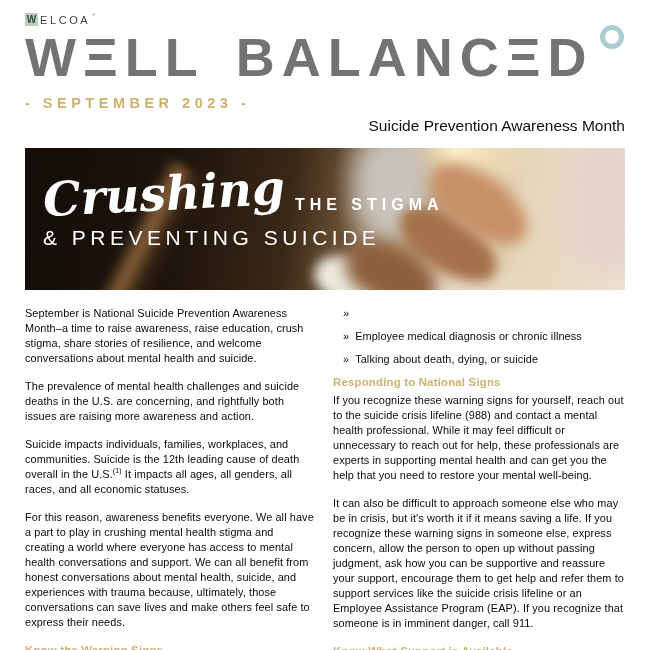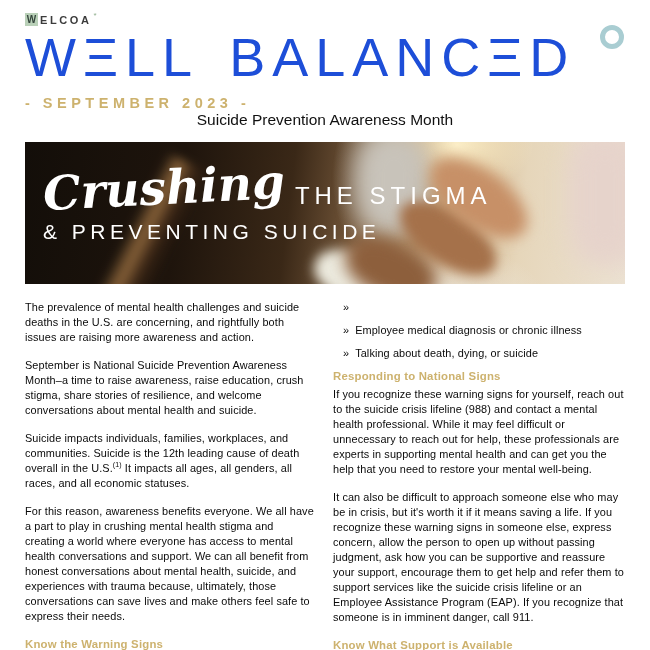--- a/index.html
+++ b/index.html
@@ -7,35 +7,35 @@
     width:650px;height:650px;overflow:hidden;background:#ffffff;
     font-family:"Liberation Sans", sans-serif;color:#0a0a0a;
   }
   
   .header{position:relative;padding:13px 25px 0;}
   .logo{display:flex;align-items:flex-start;gap:2px;}
   .logo-flag{
     display:inline-flex;width:13px;height:13px;background:#b9d0b8;color:#35453c;
     align-items:center;justify-content:center;font-size:10px;font-weight:bold;
   }
-  .logo-text{font-size:11px;letter-spacing:2.6px;color:#3c3c3c;font-weight:bold;padding-top:1px;}
+  .logo-text{font-size:11px;letter-spacing:2.6px;color:#3c3c3c;font-weight:normal;padding-top:1px;}
   .logo-mark{color:#8fae8d;font-size:8px;position:relative;top:-2px;}
   .masthead{
-    font-size:54px;line-height:1.0;color:#1d4ed8;letter-spacing:7px;word-spacing:10px;
-    margin-top:4px;white-space:nowrap;font-weight:400;
+    font-size:54px;line-height:1.0;color:#737373;letter-spacing:7px;word-spacing:10px;
+    margin-top:4px;white-space:nowrap;font-weight:700;
   }
   .degree-ring{
     position:absolute;top:25px;right:26px;width:14px;height:14px;
     border:5px solid #a9cdd2;border-radius:50%;
   }
   .issue{
     color:#cdb26e;font-weight:bold;font-size:14.5px;
     letter-spacing:4.5px;margin-top:11px;
   }
-  .subtitle{text-align:center;font-size:15.5px;color:#101010;}
+  .subtitle{text-align:right;font-size:15.5px;color:#101010;margin-top:6px;}
   
   .hero{
     position:relative;margin:13px 25px 0;height:142px;overflow:hidden;
     background:
       radial-gradient(ellipse 110px 70px at 72% 2%, rgba(255,243,205,0.95), rgba(255,243,205,0) 70%),
       radial-gradient(ellipse 80px 130px at 99% 28%, rgba(233,214,206,0.95), rgba(233,214,206,0) 75%),
       radial-gradient(ellipse 160px 80px at 68% 110%, rgba(238,234,225,0.95), rgba(238,234,225,0) 70%),
       radial-gradient(ellipse 70px 120px at 60% 25%, rgba(201,197,188,0.85), rgba(201,197,188,0) 75%),
       linear-gradient(97deg,#130e09 0%,#1e140c 26%,#3a2817 44%,#74573a 55%,#ab855a 63%,#d3b78e 72%,#e6d6ba 82%,#ece2d2 100%);
   }
@@ -50,21 +50,21 @@
   .shape-hand-low{left:368px;top:70px;width:110px;height:52px;background:#a5714a;border-radius:50%;transform:rotate(33deg);filter:blur(6px);}
   .shape-arm{left:318px;top:100px;width:95px;height:55px;background:#8d5f3c;border-radius:45%;transform:rotate(24deg);filter:blur(8px);}
   .shape-sleeve{left:288px;top:112px;width:95px;height:48px;background:#eceade;border-radius:45%;transform:rotate(18deg);filter:blur(6px);}
   .shape-figure{left:545px;top:-8px;width:70px;height:130px;background:#e6d3cb;filter:blur(12px);border-radius:30%;}
   .hero-title{position:absolute;left:18px;top:22px;color:#ffffff;}
   .hero-line1{display:flex;align-items:baseline;}
   .hero-script{
     font-family:"DejaVu Serif", serif;font-style:italic;font-weight:bold;
     font-size:47px;line-height:1;transform:rotate(-3deg);
   }
-  .hero-caps1{font-size:24px;letter-spacing:5px;margin-left:10px;font-weight:400;}
+  .hero-caps1{font-size:16px;letter-spacing:5px;margin-left:10px;font-weight:700;}
   .hero-line2{font-size:21px;letter-spacing:4.5px;margin-top:9px;font-weight:400;}
   
   .content{display:flex;gap:17px;padding:16px 25px 0;}
   .col{width:291px;font-size:10.9px;line-height:15px;color:#0a0a0a;letter-spacing:0.1px;}
   .col p{margin:0 0 13px;}
   .gold-heading{color:#cdb26e;font-size:11.4px;font-weight:bold;margin:0 0 3px;letter-spacing:0.2px;}
   .bullet{display:flex;margin:0 0 8px;padding-left:10px;}
   .bullet .marker{margin-right:6px;flex:none;}
   .bullets-top .bullet{margin-bottom:8px;}
   sup{font-size:7px;line-height:0;}
@@ -97,22 +97,22 @@
       <span class="hero-script">Crushing</span>
       <span class="hero-caps1">THE STIGMA</span>
     </div>
     <div class="hero-line2">&amp; PREVENTING SUICIDE</div>
   </div>
 </div>
 
 <div class="content">
 
   <div class="col">
+    <p>September is National Suicide Prevention Awareness Month–a time to raise awareness, raise education, crush stigma, share stories of resilience, and welcome conversations about mental health and suicide.</p>
     <p>The prevalence of mental health challenges and suicide deaths in the U.S. are concerning, and rightfully both issues are raising more awareness and action.</p>
-    <p>September is National Suicide Prevention Awareness Month–a time to raise awareness, raise education, crush stigma, share stories of resilience, and welcome conversations about mental health and suicide.</p>
     <p><span>Suicide impacts individuals, families, workplaces, and communities. Suicide is the 12th leading cause of death overall in the U.S.</span><sup>(1)</sup><span> It impacts all ages, all genders, all races, and all economic statuses.</span></p>
     <p>For this reason, awareness benefits everyone. We all have a part to play in crushing mental health stigma and creating a world where everyone has access to mental health conversations and support. We can all benefit from honest conversations about mental health, suicide, and experiences with trauma because, ultimately, those conversations can save lives and make others feel safe to express their needs.</p>
     <div class="gold-heading">Know the Warning Signs</div>
 
   </div>
 
   <div class="col">
     <div class="bullets-top">
       <div class="bullet">
         <span class="marker">»</span>

